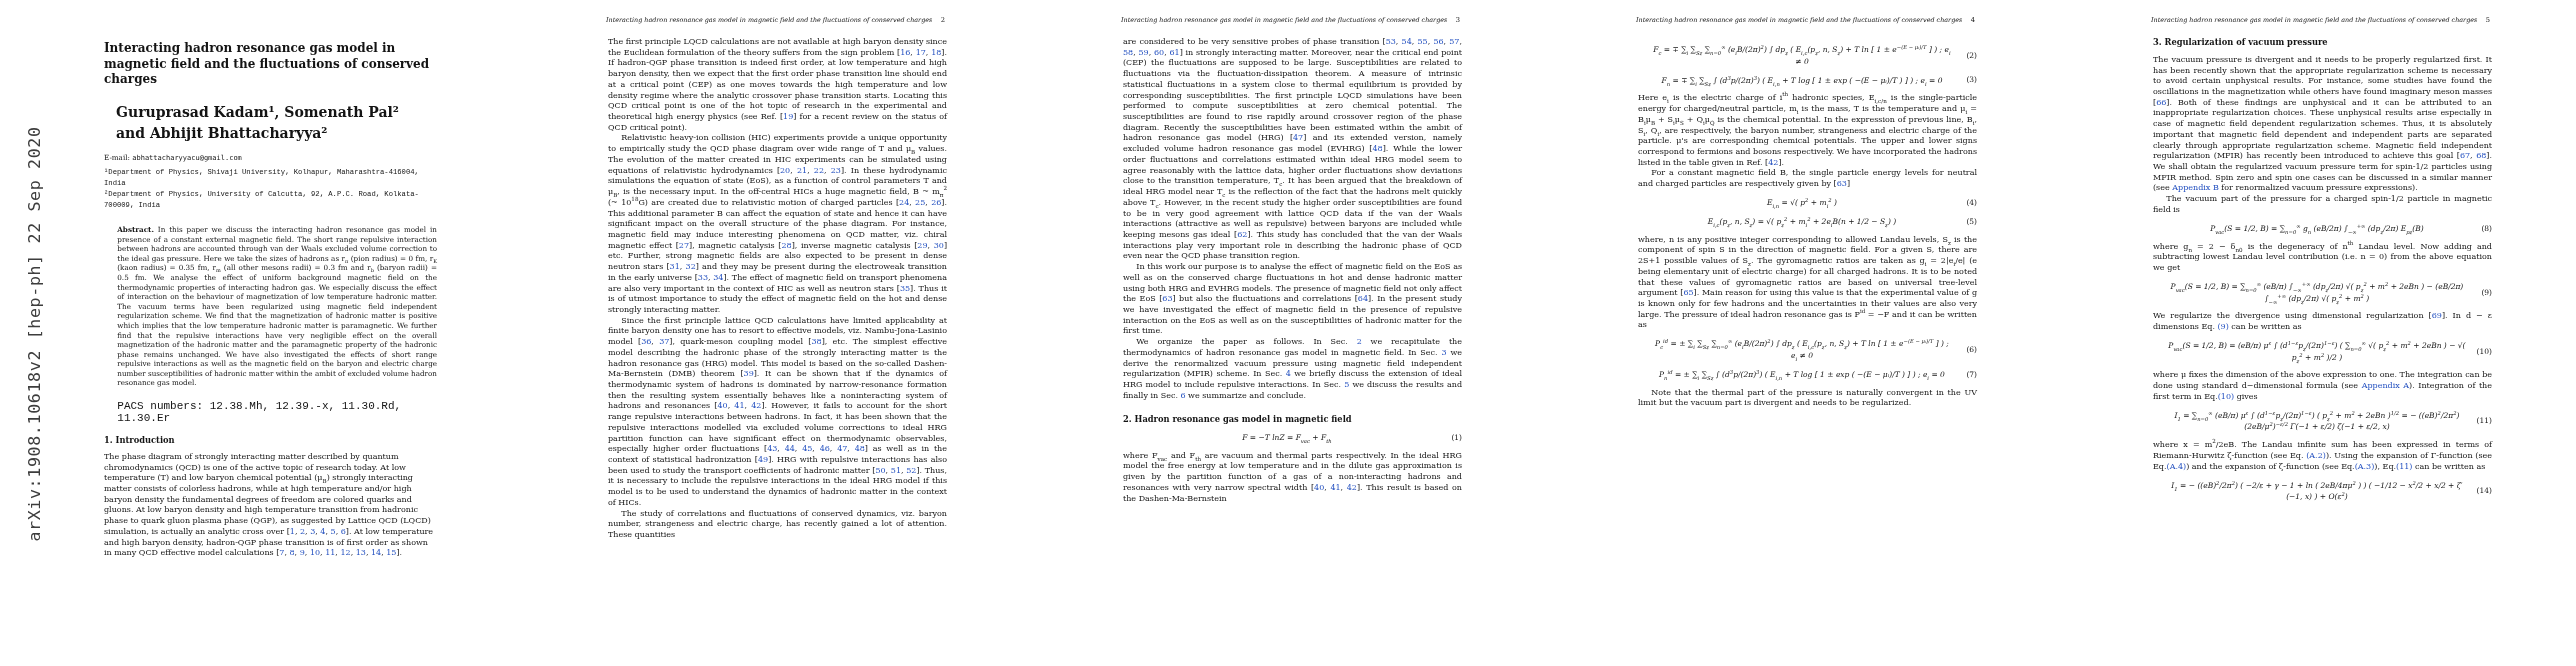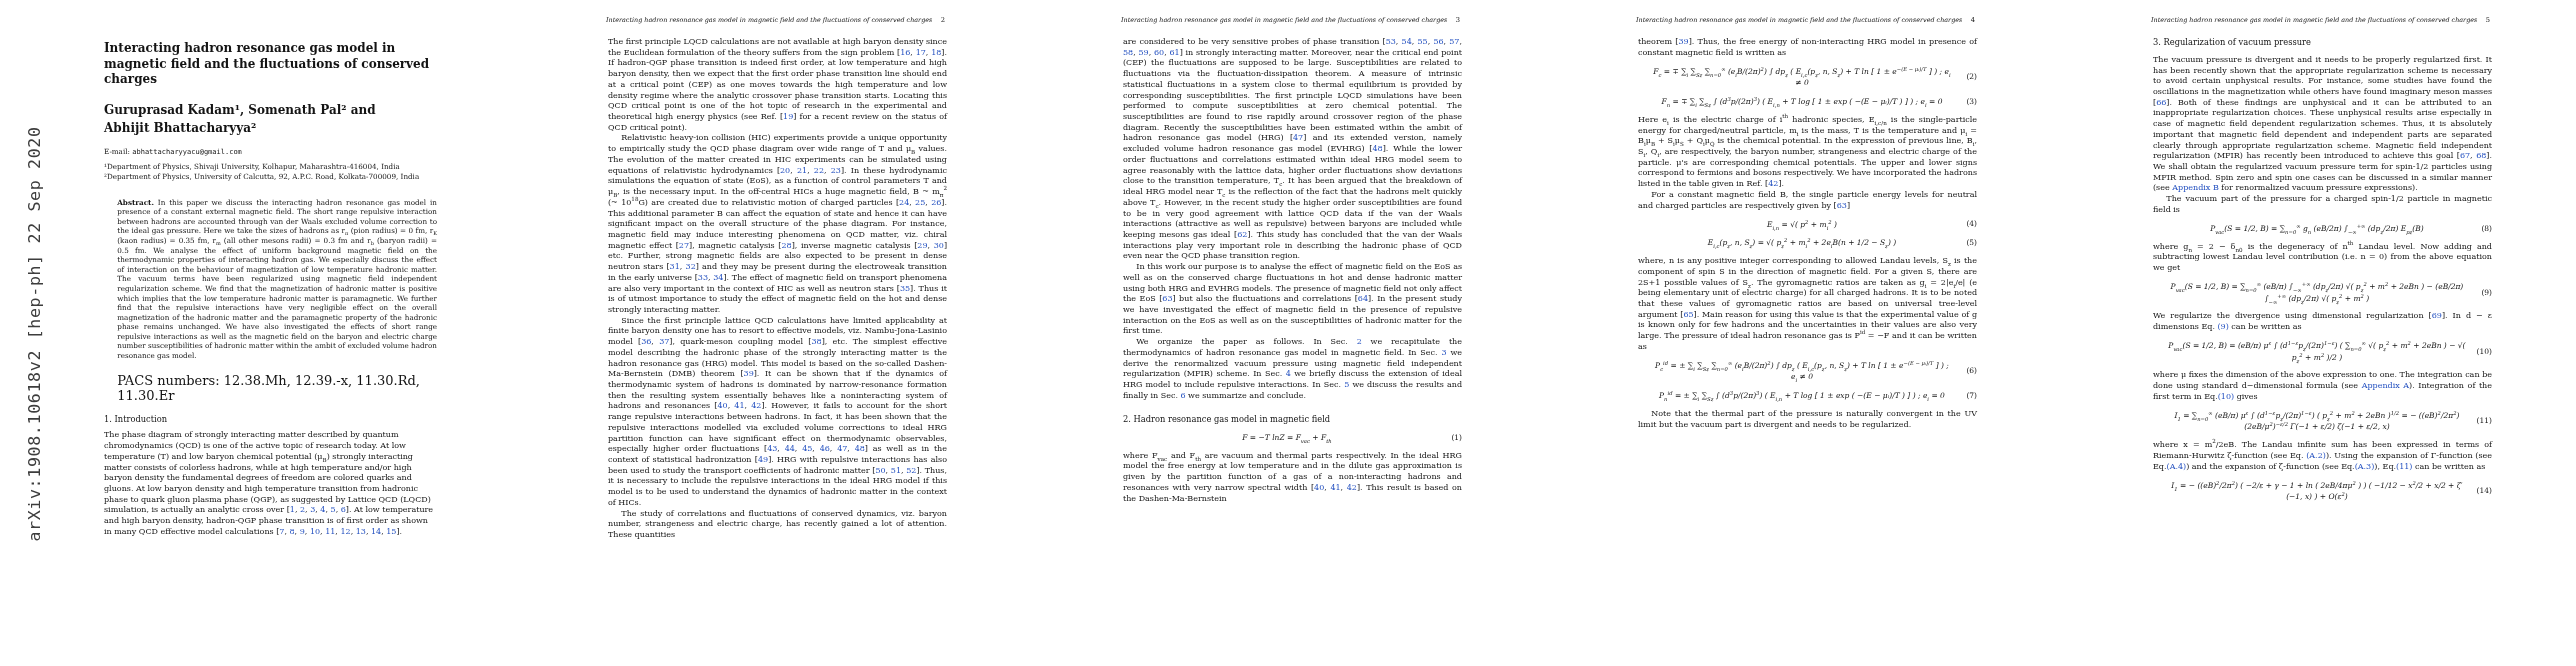--- a/index.html
+++ b/index.html
@@ -20,45 +20,45 @@
   }
   .rh-num { font-style: normal; margin-left: 7.8px; font-size: 6.7px; }
 
   
   .body-col {
     position: absolute; top: 37px; left: 93px; width: 339px;
     font-size: 8px; line-height: 1.34; text-align: justify;
   }
   p.para { margin: 0; text-indent: 13.3px; }
   p.para.noindent { text-indent: 0; }
-  h2.sec { font-size: 8.3px; font-weight: normal; margin: 12.2px 0 6.7px 0; text-align: left; }
+  h2.sec { font-size: 8.3px; font-weight: bold; margin: 12.2px 0 6.7px 0; text-align: left; }
 
   
   .eq {
     position: relative; margin: 7.2px 0; padding: 0 25.6px 0 14.5px;
     text-align: center; font-style: italic; font-size: 7.5px; line-height: 1.55;
   }
   .eq .eq-no {
     position: absolute; right: 0; top: 50%; transform: translateY(-50%);
     font-style: normal; font-size: 7.5px;
   }
 
   .cite, .ref { color: #2350c0; }
   sub, sup { font-size: 0.7em; line-height: 0; }
 
   
   .p1-col { position: absolute; top: 41px; left: 104px; width: 333px; }
   .title { font-size: 12px; line-height: 1.3; font-weight: bold; margin: 0 0 14.5px 0; text-align: left; }
-  .authors { font-size: 12px; font-weight: bold; line-height: 1.45; width: 303px; margin-bottom: 10px; }
+  .authors { font-size: 14px; font-weight: bold; line-height: 1.45; width: 303px; margin-bottom: 10px; margin-left: 12px; }
   .email-line { font-size: 7.2px; margin-bottom: 5.6px; }
   .email-line .mono { font-family: "DejaVu Sans Mono", monospace; font-size: 7px; text-align: right; }
-  .affil { font-size: 7.2px; line-height: 1.5; }
+  .affil { font-size: 7.2px; line-height: 1.5; font-family: Liberation Mono, monospace; }
   .abstract { margin: 14.5px 0 0 13.3px; font-size: 7.2px; line-height: 1.33; text-align: justify; }
   .abs-label { font-weight: bold; }
-  .pacs { margin: 12.2px 0 0 13.3px; font-size: 13px; }
+  .pacs { margin: 12.2px 0 0 13.3px; font-size: 11px; font-family: Liberation Mono, monospace; }
   .p1-col h2.sec { margin-top: 11px; }
   .p1-col p.para { font-size: 8px; line-height: 1.34; }
 
   .arxiv-banner {
     position: absolute; top: 50%; left: 34px;
     transform: translate(-50%, -50%) rotate(-90deg);
     white-space: nowrap;
     font-family: "DejaVu Sans Mono", monospace;
     font-size: 16.7px; letter-spacing: 0.6px; color: #3d3d3d;
   }
@@ -119,21 +119,20 @@
       <p class="para noindent">where F<sub>vac</sub> and F<sub>th</sub> are vacuum and thermal parts respectively. In the ideal HRG model the free energy at low temperature and in the dilute gas approximation is given by the partition function of a gas of a non-interacting hadrons and resonances with very narrow spectral width [<span class="cite">40</span>, <span class="cite">41</span>, <span class="cite">42</span>]. This result is based on the Dashen-Ma-Bernstein</p>
     </div>
   </section>
 
   <section class="page">
     <div class="running-head">
       <span class="rh-title">Interacting hadron resonance gas model in magnetic field and the fluctuations of conserved charges</span>
       <span class="rh-num">4</span>
     </div>
     <div class="body-col">
-      <p class="para noindent">theorem [<span class="cite">39</span>]. Thus, the free energy of non-interacting HRG model in presence of constant magnetic field is written as</p>
       <div class="eq">
         <span class="eq-body">F<sub>c</sub> = ∓ ∑<sub>i</sub> ∑<sub>Sz</sub> ∑<sub>n=0</sub><sup>∞</sup> (e<sub>i</sub>B/(2π)<sup>2</sup>) ∫ dp<sub>z</sub> ( E<sub>i,c</sub>(p<sub>z</sub>, n, S<sub>z</sub>) + T ln [ 1 ± e<sup>−(E − μᵢ)/T</sup> ] ) ;   e<sub>i</sub> ≠ 0</span>
         <span class="eq-no">(2)</span>
       </div>
       <div class="eq">
         <span class="eq-body">F<sub>n</sub> = ∓ ∑<sub>i</sub> ∑<sub>Sz</sub> ∫ (d<sup>3</sup>p/(2π)<sup>3</sup>) ( E<sub>i,n</sub> + T log [ 1 ± exp ( −(E − μᵢ)/T ) ] ) ;   e<sub>i</sub> = 0</span>
         <span class="eq-no">(3)</span>
       </div>
       <p class="para noindent">Here e<sub>i</sub> is the electric charge of i<sup>th</sup> hadronic species, E<sub>i,c/n</sub> is the single-particle energy for charged/neutral particle, m<sub>i</sub> is the mass, T is the temperature and μ<sub>i</sub> = B<sub>i</sub>μ<sub>B</sub> + S<sub>i</sub>μ<sub>S</sub> + Q<sub>i</sub>μ<sub>Q</sub> is the chemical potential. In the expression of previous line, B<sub>i</sub>, S<sub>i</sub>, Q<sub>i</sub>, are respectively, the baryon number, strangeness and electric charge of the particle. μ's are corresponding chemical potentials. The upper and lower signs correspond to fermions and bosons respectively. We have incorporated the hadrons listed in the table given in Ref. [<span class="cite">42</span>].</p>
       <p class="para">For a constant magnetic field B, the single particle energy levels for neutral and charged particles are respectively given by [<span class="cite">63</span>]</p>

